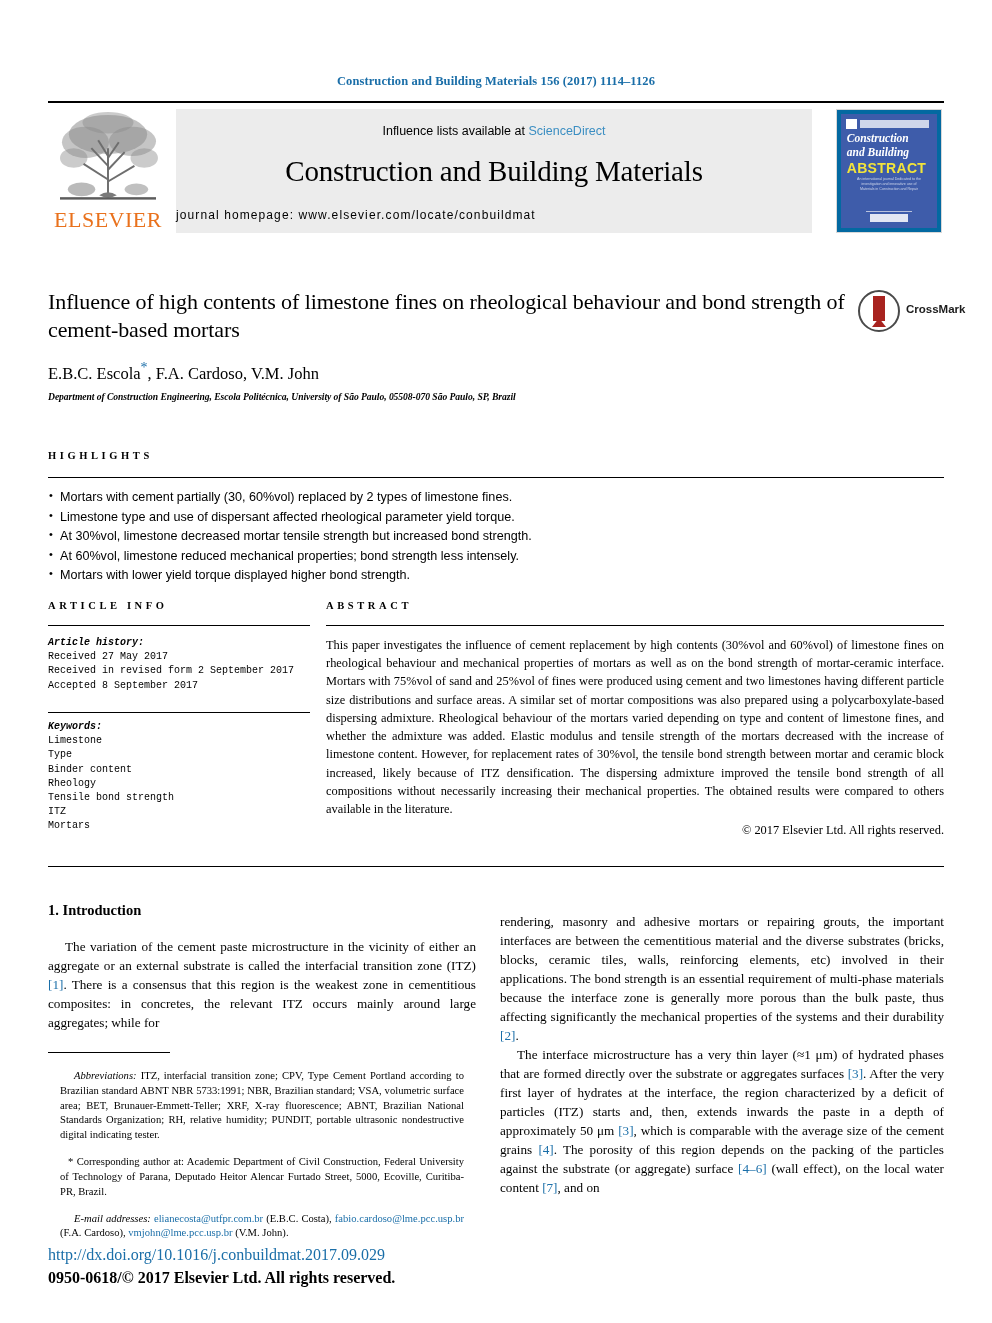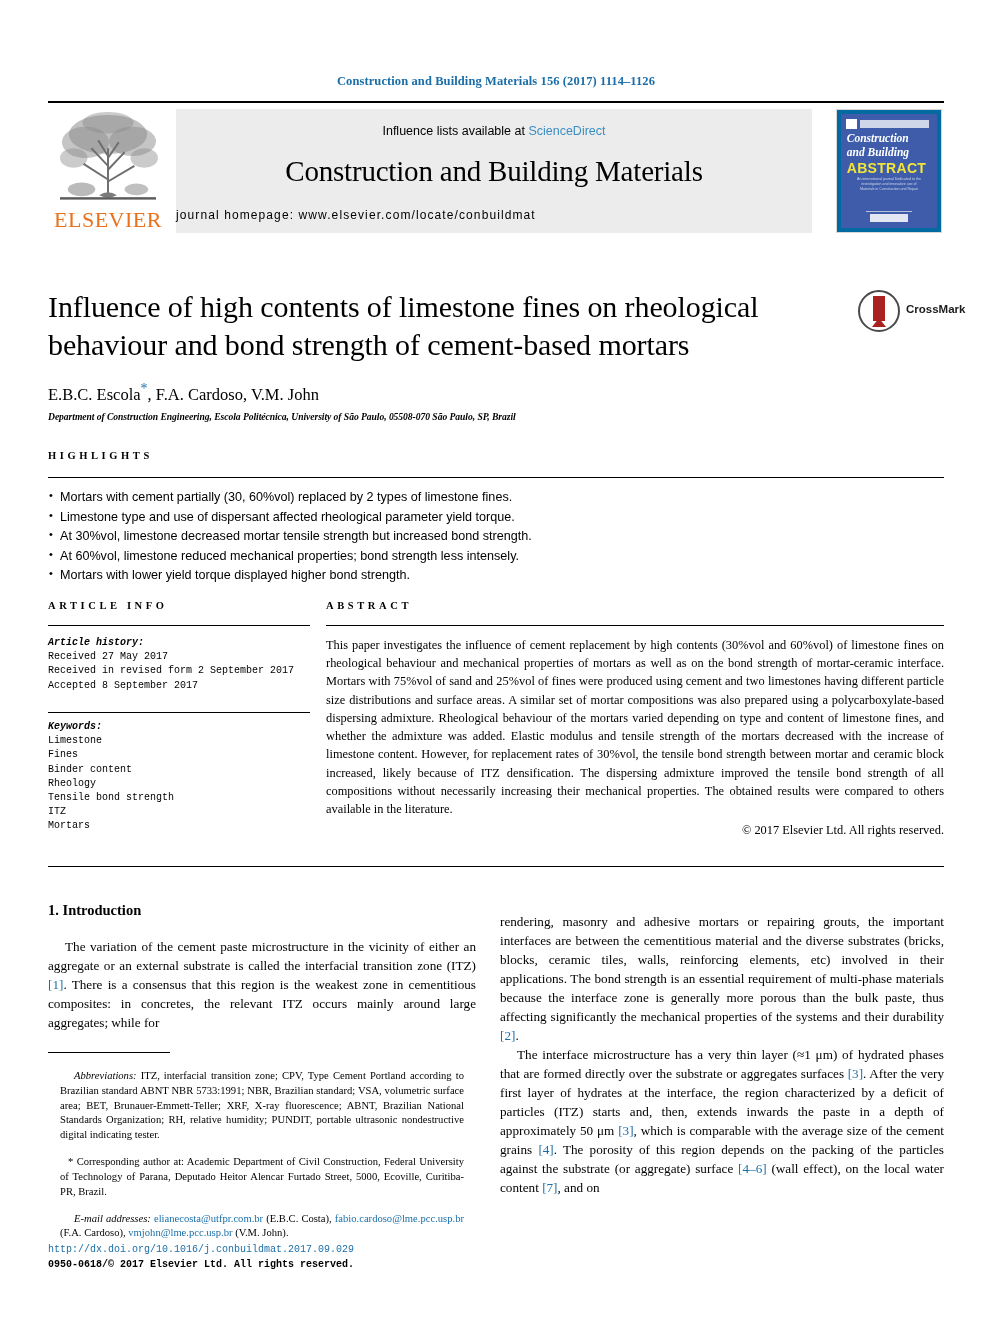--- a/index.html
+++ b/index.html
@@ -165,21 +165,21 @@
   }
 
   
   .title-block {
     position: absolute;
     left: 48px; top: 288px;
     width: 800px;
   }
   .paper-title {
     font-family: "Liberation Serif", serif;
-    font-size: 30px;
+    font-size: 22px;
     line-height: 1.26;
     font-weight: normal;
     margin: 0;
     letter-spacing: -.1px;
   }
   .authors {
     margin-top: 17px;
     font-family: "Liberation Serif", serif;
     font-size: 16.5px;
   }
@@ -331,22 +331,22 @@
     text-align: justify;
   }
   .footnotes p { margin: 12px; text-indent: 14px; }
   .footnotes .ital { font-style: italic; }
   .link { color: #1a6ea8; text-decoration: none; word-break: break-all; }
 
   .doi-block {
     position: absolute;
     left: 48px; top: 1243px;
     width: 440px;
-    font-family: Liberation Mono, monospace;
-    font-size: 10px;
+    font-family: Liberation Serif, serif;
+    font-size: 16px;
     line-height: 1.45;
   }
   .doi-block .doi { color: #1a6ea8; }
   .doi-block .issn { font-weight: bold; }
 </style>
 </head>
 <body>
 
 <div class="page">
 
@@ -443,21 +443,21 @@
   <div class="info-col">
     <div class="lead">Article history:</div>
     <div>Received 27 May 2017</div>
     <div>Received in revised form 2 September 2017</div>
     <div>Accepted 8 September 2017</div>
   </div>
   <div class="rule-thin" style="left:48px; top:712px; width:262px;"></div>
   <div class="info-col kw-block" style="top:720px;">
     <div class="lead">Keywords:</div>
     <div>Limestone</div>
-    <div>Fines</div>
+    <div>Type</div>
     <div>Binder content</div>
     <div>Rheology</div>
     <div>Tensile bond strength</div>
     <div>ITZ</div>
     <div>Mortars</div>
   </div>
 
   <div class="abs-col">
     <p>This paper investigates the influence of cement replacement by high contents (30%vol and 60%vol) of limestone fines on rheological behaviour and mechanical properties of mortars as well as on the bond strength of mortar-ceramic interface. Mortars with 75%vol of sand and 25%vol of fines were produced using cement and two limestones having different particle size distributions and surface areas. A similar set of mortar compositions was also prepared using a polycarboxylate-based dispersing admixture. Rheological behaviour of the mortars varied depending on type and content of limestone fines, and whether the admixture was added. Elastic modulus and tensile strength of the mortars decreased with the increase of limestone content. However, for replacement rates of 30%vol, the tensile bond strength between mortar and ceramic block increased, likely because of ITZ densification. The dispersing admixture improved the tensile bond strength of all compositions without necessarily increasing their mechanical properties. The obtained results were compared to others available in the literature.</p>
     <div class="copyright">© 2017 Elsevier Ltd. All rights reserved.</div>

